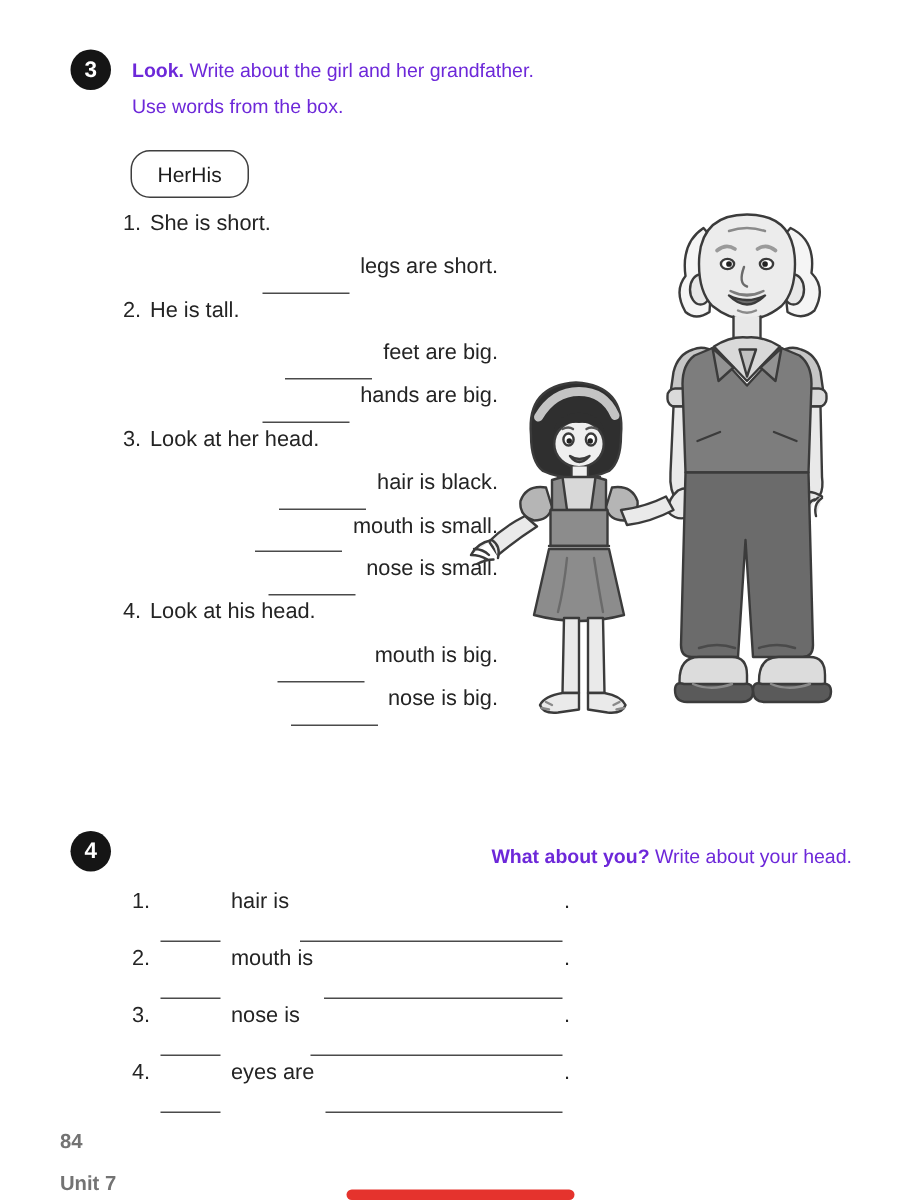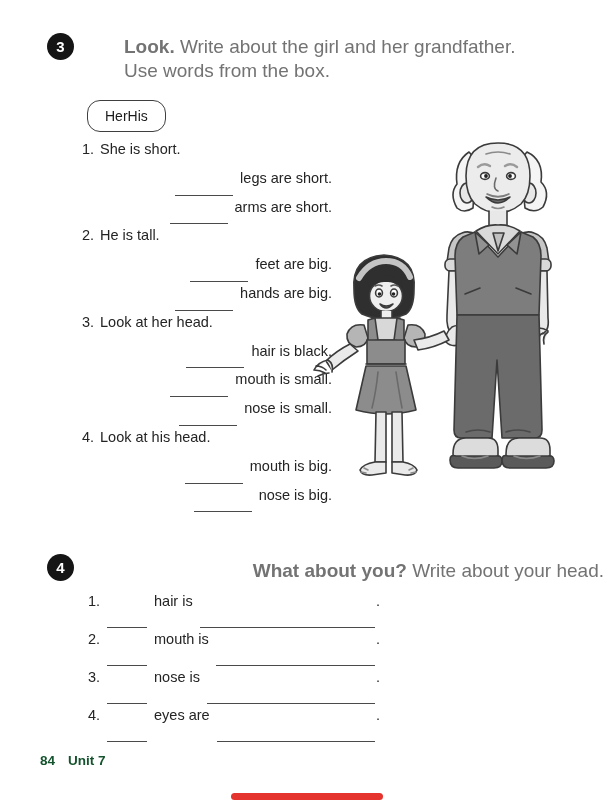--- a/index.html
+++ b/index.html
@@ -8,21 +8,21 @@
   .page { position:relative; width:613px; height:801px; background:#ffffff; overflow:hidden; }
 
   .badge {
     position:absolute; width:27px; height:27px; border-radius:50%;
     background:#151515; color:#ffffff; font-weight:bold; font-size:15px;
     display:flex; align-items:center; justify-content:center;
   }
   .badge3 { left:47px; top:33px; }
   .badge4 { left:47px; top:554px; }
 
-  .heading { position:absolute; font-size:19px; line-height:23.5px; color:#737373;margin-left:36px; }
+  .heading { position:absolute; font-size:13px; line-height:23.5px; color:#6d28d9; }
   .heading .b { font-weight:bold; }
   .heading3 { left:88px; top:35px; width:470px; }
   .heading4 { left:88px; top:559px; width:480px;text-align:right; }
 
   .word-box {
     position:absolute; left:87px; top:100px; height:32px;
     border:1.4px solid #3f3f3f; border-radius:13px; background:#fff;
     display:flex; align-items:center; padding:0 17px;
     font-size:14px; color:#1c1c1c;
   }
@@ -37,21 +37,21 @@
   .ex4-list { position:absolute; left:88px; top:593px; width:300px; }
   .ex4-list .row4 { height:38px; display:flex; align-items:baseline; font-size:14.5px; width:292px; }
   .ex4-list .num { width:19px; }
   .ex4-list .blank.short { width:40px; margin-right:7px; }
   .ex4-list .txt { margin-right:7px; white-space:nowrap; }
   .ex4-list .blank.long { flex:1; }
   .ex4-list .dot { margin-left:1px; }
 
   .illustration { position:absolute; left:306px; top:132px; width:299px; height:354px; }
 
-  .footer { position:absolute; left:40px; top:753px; font-size:13.5px; font-weight:bold; color:#14532d; display:flex; gap:13px; }
+  .footer { position:absolute; left:40px; top:753px; font-size:13.5px; font-weight:bold; color:#737373; display:flex; gap:13px;flex-direction:column; }
 
   .unit-bar { position:absolute; left:50%; transform:translateX(-50%); bottom:1px; width:152px; height:7px; border-radius:4px; }
 </style>
 </head>
 <body>
 
 <div class="page">
 
   <div class="badge badge3" style="background: rgb(21, 21, 21);">
       <span>3</span>
@@ -68,24 +68,20 @@
   </div>
 
   <div class="ex3-list">
     <div class="row main">
         <span class="num">1.</span>
         <span class="txt">She is short.</span>
       </div>
     <div class="row sub">
         <span class="blank"></span>
         <span class="txt">legs are short.</span>
-      </div>
-    <div class="row sub">
-        <span class="blank"></span>
-        <span class="txt">arms are short.</span>
       </div>
     <div class="row main">
         <span class="num">2.</span>
         <span class="txt">He is tall.</span>
       </div>
     <div class="row sub">
         <span class="blank"></span>
         <span class="txt">feet are big.</span>
       </div>
     <div class="row sub">

